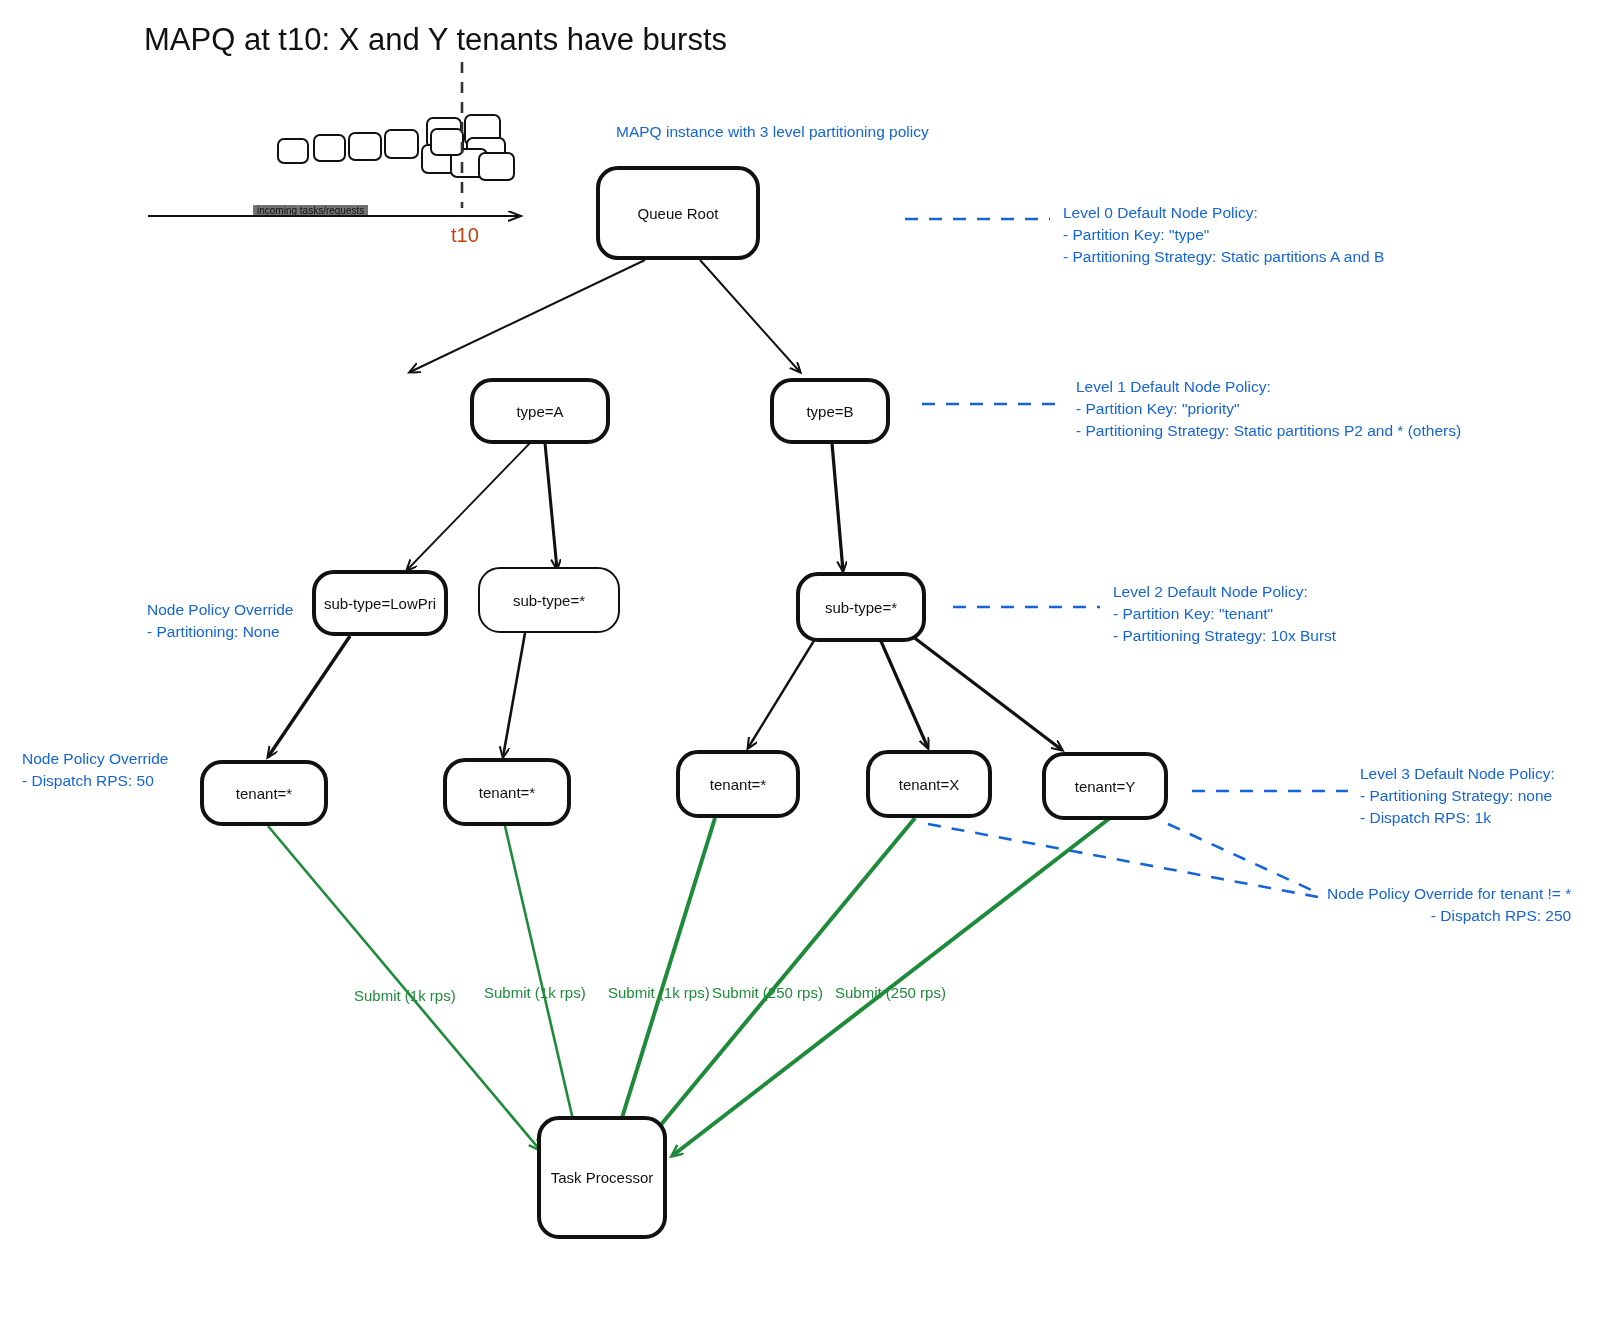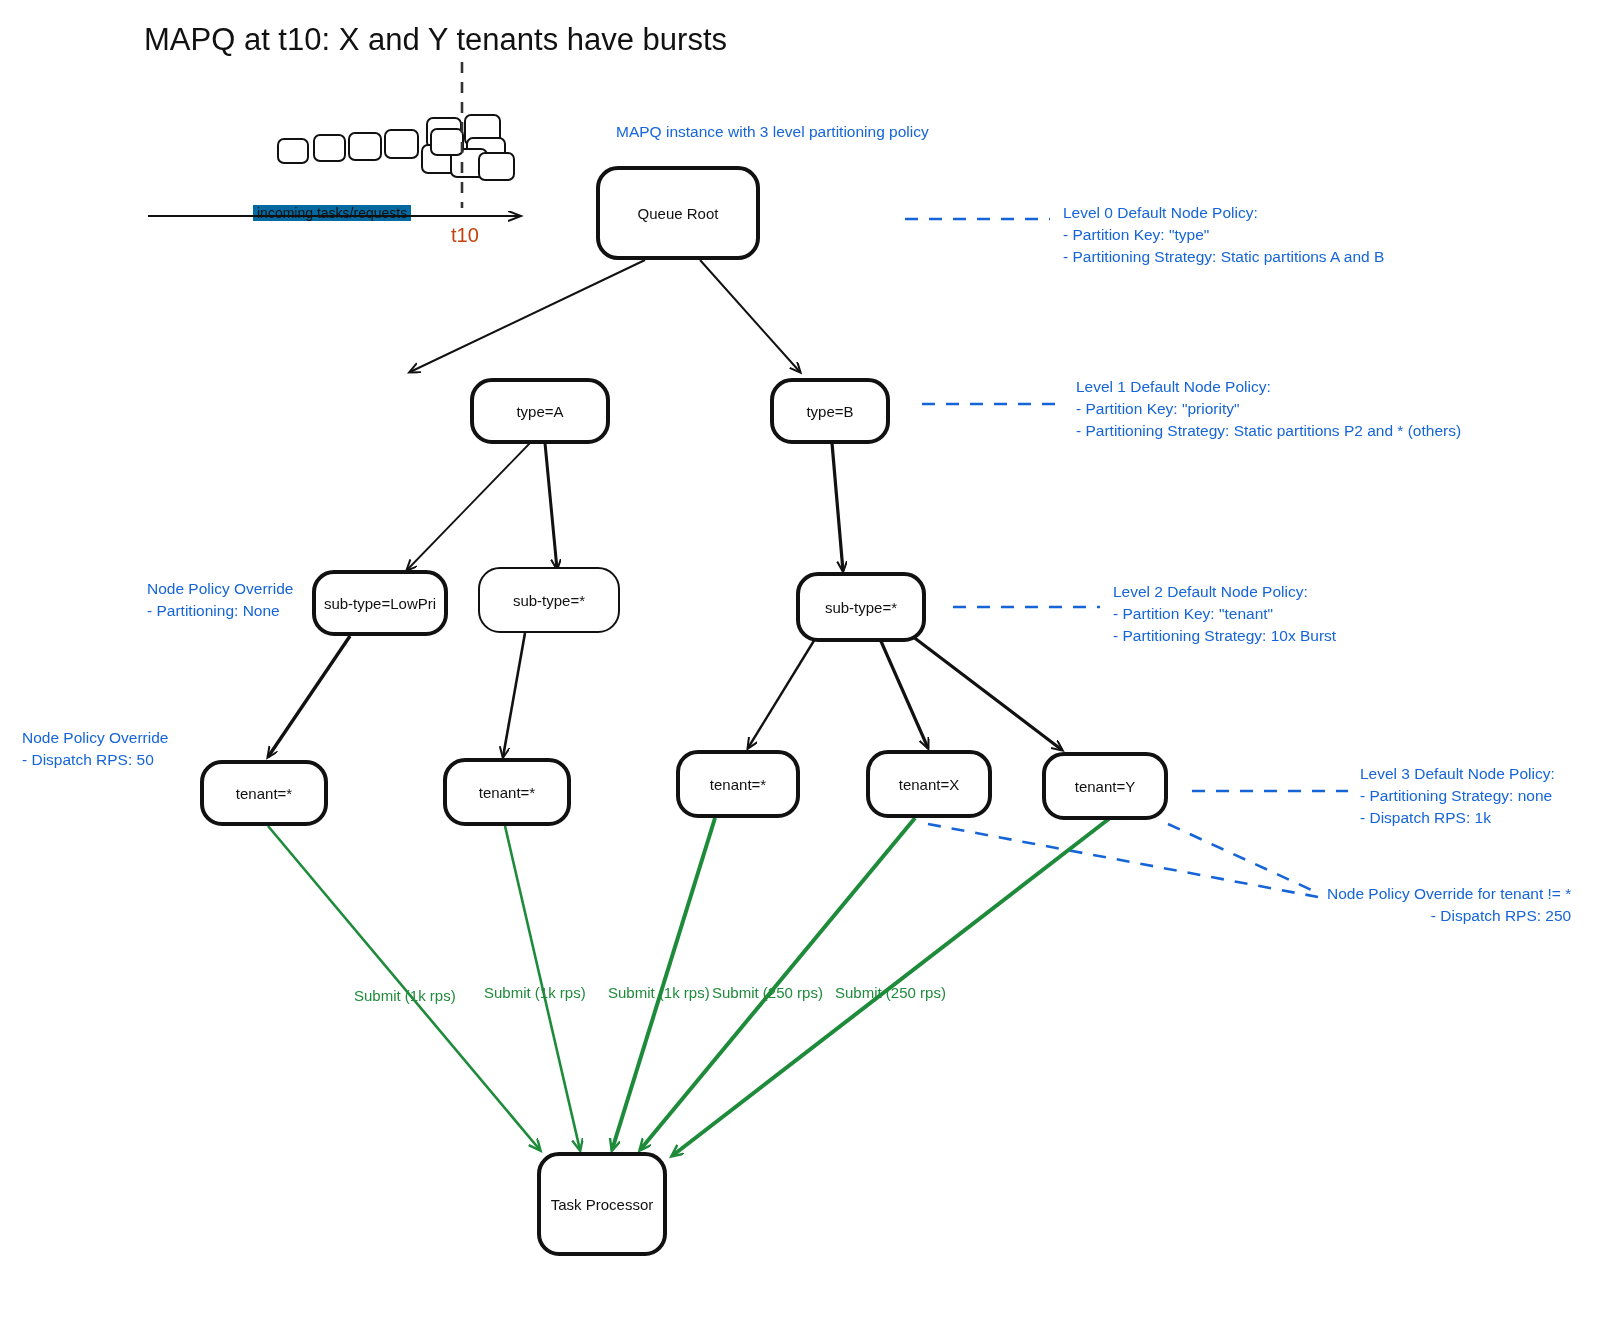--- a/index.html
+++ b/index.html
@@ -6,25 +6,25 @@
   body{width:1600px;height:1317px;position:relative;overflow:hidden;
        font-family:"Liberation Sans","DejaVu Sans",sans-serif;color:#000;}
   #canvas{position:absolute;left:0;top:0;width:1600px;height:1317px;}
   svg.layer{position:absolute;left:0;top:0;width:1600px;height:1317px;pointer-events:none;}
   .node{position:absolute;box-sizing:border-box;background:#fff;border:2.5px solid #111;
         border-radius:22px;display:flex;align-items:center;justify-content:center;
         font-size:15px;color:#111;text-align:center;}
   .node.thick{border-width:4px;}
   .ann{position:absolute;color:#1565d8;font-size:15.5px;line-height:1.42;white-space:pre;}
   .ann.right{text-align:left;}
-  .ann.left{text-align:left;}
+  .ann.left{text-align:left;margin-top:21px;}
   .glabel{position:absolute;color:#1e8b3a;font-size:15px;white-space:nowrap;}
   #title{position:absolute;left:144px;top:22px;font-size:31px;color:#111;white-space:nowrap;}
   #t10label{position:absolute;left:451px;top:224px;font-size:20px;color:#c2410c;}
-  #incoming{position:absolute;left:253px;top:205px;font-size:14px;color:#111;background:#0369a1;padding:0 4px;}
+  #incoming{position:absolute;left:253px;top:205px;font-size:10px;color:#111;background:#737373;padding:0 4px;}
   .task{position:absolute;border:2.5px solid #111;border-radius:7px;background:#fff;}
 </style>
 </head>
 <body>
 
 <div id="canvas">
 
   <div id="title">MAPQ at t10: X and Y tenants have bursts</div>
 
   <div class="task" style="left:277px;top:138px;width:28px;height:22px;"></div>
@@ -147,21 +147,21 @@
   </div>
 
   <div class="node thick" style="left:866px;top:750px;width:126px;height:68px;">
     <span>tenant=X</span>
   </div>
 
   <div class="node thick" style="left:1042px;top:752px;width:126px;height:68px;">
     <span>tenant=Y</span>
   </div>
 
-  <div class="node thick" style="left:537px;top:1152px;width:130px;height:104px;">
+  <div class="node thick" style="left:537px;top:1116px;width:130px;height:123px;">
     <span>Task Processor</span>
   </div>
 
   <div class="glabel" style="left:354px;top:987px;">Submit (1k rps)</div>
   <div class="glabel" style="left:484px;top:984px;">Submit (1k rps)</div>
   <div class="glabel" style="left:608px;top:984px;">Submit (1k rps)</div>
   <div class="glabel" style="left:712px;top:984px;">Submit (250 rps)</div>
   <div class="glabel" style="left:835px;top:984px;">Submit (250 rps)</div>
 
 </div>

